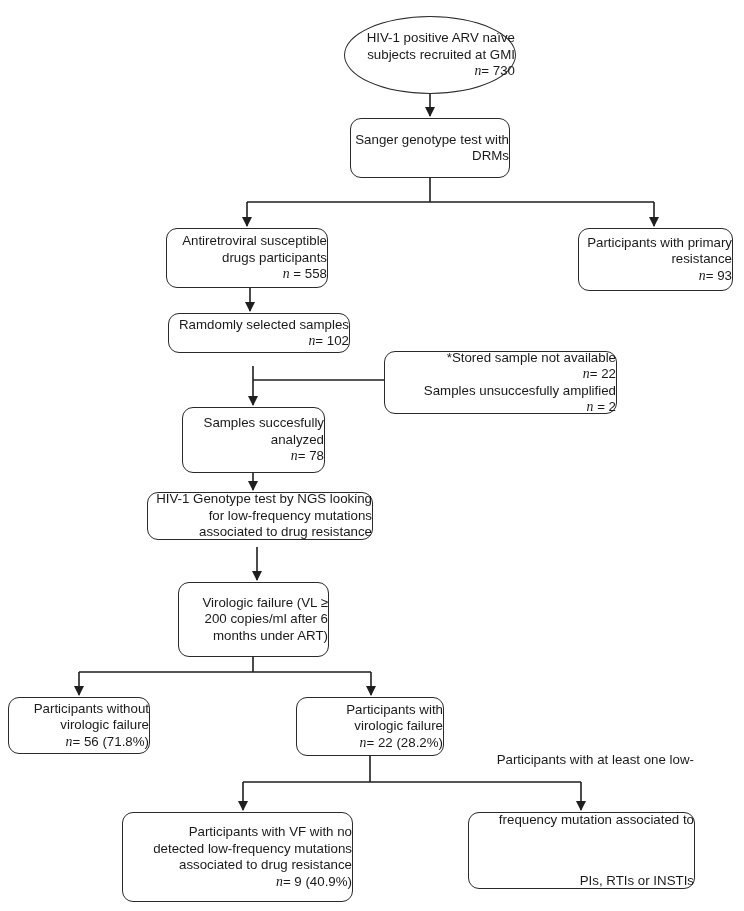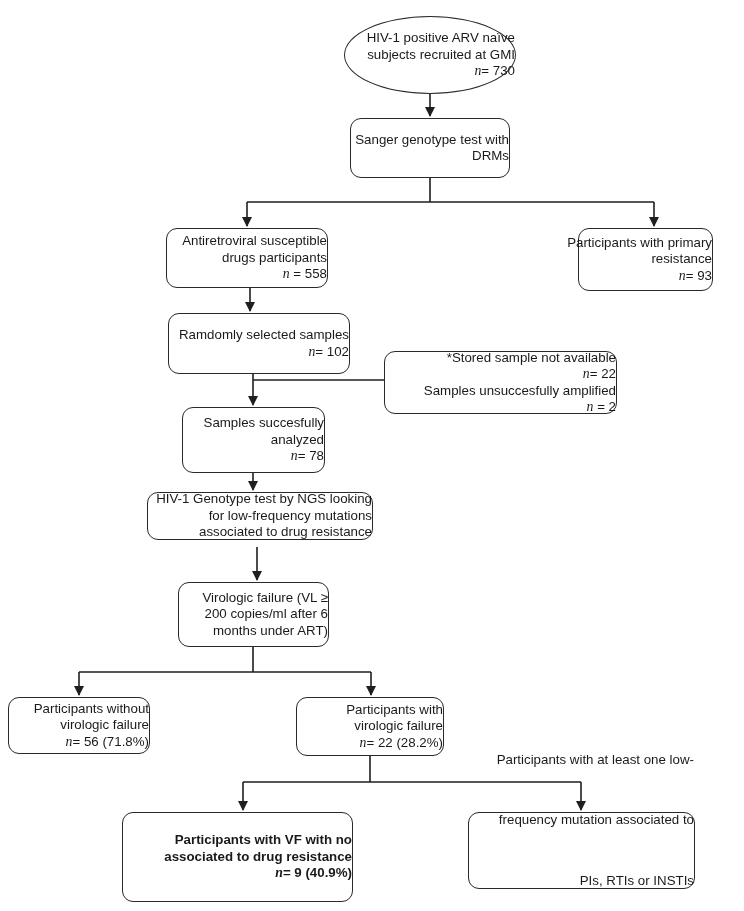--- a/index.html
+++ b/index.html
@@ -88,27 +88,27 @@
     <span class="line">Sanger genotype test with</span>
     <span class="line">DRMs</span>
   </div>
 
   <div class="node" style="left:166px; top:228px; width:162px; height:60px;">
     <span class="line">Antiretroviral susceptible</span>
     <span class="line">drugs participants</span>
     <span class="line stat"><i>n</i><span> = 558</span></span>
   </div>
 
-  <div class="node" style="left:578px; top:228px; width:135px; height:63px;padding-left:48px;">
+  <div class="node" style="left:578px; top:228px; width:155px; height:63px;padding-left:48px;">
     <span class="line">Participants with primary</span>
     <span class="line">resistance</span>
     <span class="line stat"><i>n</i><span>= 93</span></span>
   </div>
 
-  <div class="node" style="left:168px; top:313px; width:182px; height:61px;">
+  <div class="node" style="left:168px; top:313px; width:182px; height:40px;">
     <span class="line">Ramdomly selected samples</span>
     <span class="line stat"><i>n</i><span>= 102</span></span>
   </div>
 
   <div class="node" style="left:384px; top:351px; width:233px; height:63px;">
     <span class="line">*Stored sample not available</span>
     <span class="line stat"><i>n</i><span>= 22</span></span>
     <span class="line">Samples unsuccesfully amplified</span>
     <span class="line stat"><i>n</i><span> = 2</span></span>
   </div>
@@ -118,40 +118,41 @@
     <span class="line">analyzed</span>
     <span class="line stat"><i>n</i><span>= 78</span></span>
   </div>
 
   <div class="node" style="left:147px; top:492px; width:226px; height:48px;">
     <span class="line">HIV-1 Genotype test by NGS looking</span>
     <span class="line">for low-frequency mutations</span>
     <span class="line">associated to drug resistance</span>
   </div>
 
-  <div class="node" style="left:178px; top:582px; width:151px; height:65px;">
+  <div class="node" style="left:178px; top:582px; width:151px; height:75px;">
     <span class="line">Virologic failure (VL ≥</span>
     <span class="line">200 copies/ml after 6</span>
     <span class="line">months under ART)</span>
   </div>
 
   <div class="node" style="left:8px; top:697px; width:142px; height:57px;">
     <span class="line">Participants without</span>
     <span class="line">virologic failure</span>
     <span class="line stat"><i>n</i><span>= 56 (71.8%)</span></span>
   </div>
 
   <div class="node" style="left:296px; top:697px; width:148px; height:59px;border-radius:11px;">
     <span class="line">Participants with</span>
     <span class="line">virologic failure</span>
     <span class="line stat"><i>n</i><span>= 22 (28.2%)</span></span>
   </div>
 
-  <div class="node" style="left:122px; top:812px; width:231px; height:90px;font-weight:bold;">
+  <div class="node" style="left:122px; top:812px; width:231px; height:90px;">
     <span class="line">Participants with VF with no</span>
+    <span class="line">detected low-frequency mutations</span>
     <span class="line">associated to drug resistance</span>
     <span class="line stat"><i>n</i><span>= 9 (40.9%)</span></span>
   </div>
 
   <div class="node" style="left:468px; top:812px; width:227px; height:77px;gap:44px;">
     <span class="line">Participants with at least one low-</span>
     <span class="line">frequency mutation associated to</span>
     <span class="line">PIs, RTIs or INSTIs</span>
     <span class="line stat"><i>n</i><span>= 13 (59.1%)</span></span>
   </div>

